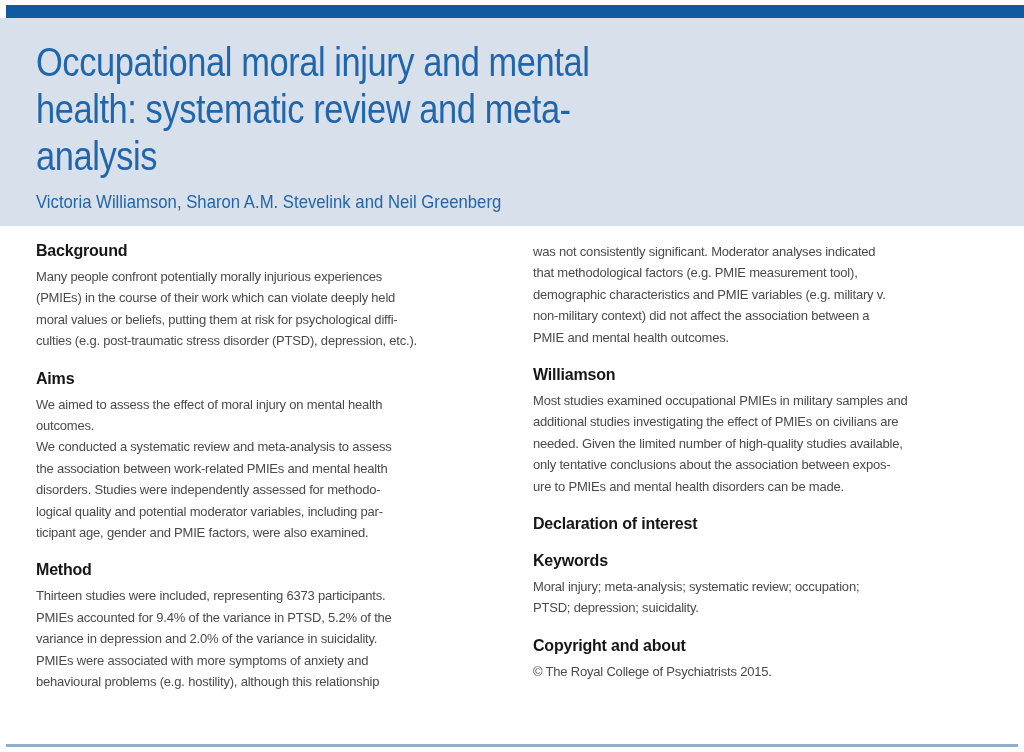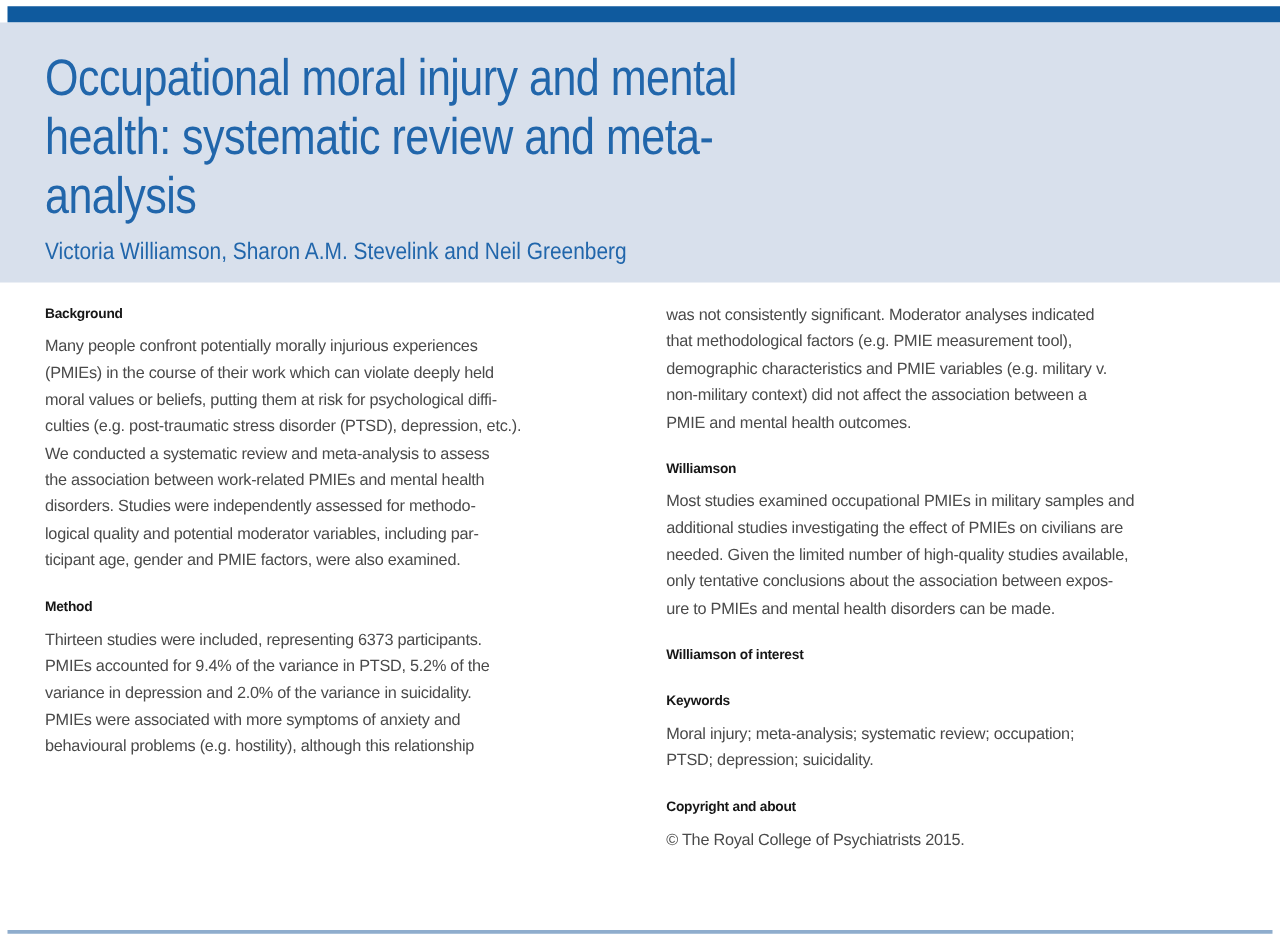--- a/index.html
+++ b/index.html
@@ -57,21 +57,21 @@
     top: 241px;
     left: 36px;
     display: flex;
     gap: 26px;
   }
   .col {
     width: 471px;
   }
   .abstract h2 {
     margin: 17px 0 5px 0;
-    font-size: 11px;
+    font-size: 16px;
     line-height: 20px;
     color: #161616;
     font-weight: bold;
     letter-spacing: -0.2px;
   }
   .abstract section:first-child h2 {
     margin-top: 0;
   }
   .abstract p {
     margin: 0;
@@ -108,20 +108,25 @@
 
     <div class="col">
       <section>
         <h2>Background</h2>
         <p>Many people confront potentially morally injurious experiences
 (PMIEs) in the course of their work which can violate deeply held
 moral values or beliefs, putting them at risk for psychological diffi-
 culties (e.g. post-traumatic stress disorder (PTSD), depression, etc.).</p>
       </section>
       <section>
+        <h2>Aims</h2>
+        <p>We aimed to assess the effect of moral injury on mental health
+outcomes.</p>
+      </section>
+      <section>
         <p>We conducted a systematic review and meta-analysis to assess
 the association between work-related PMIEs and mental health
 disorders. Studies were independently assessed for methodo-
 logical quality and potential moderator variables, including par-
 ticipant age, gender and PMIE factors, were also examined.</p>
       </section>
       <section>
         <h2>Method</h2>
         <p>Thirteen studies were included, representing 6373 participants.
 PMIEs accounted for 9.4% of the variance in PTSD, 5.2% of the
@@ -141,21 +146,21 @@
       </section>
       <section>
         <h2>Williamson</h2>
         <p>Most studies examined occupational PMIEs in military samples and
 additional studies investigating the effect of PMIEs on civilians are
 needed. Given the limited number of high-quality studies available,
 only tentative conclusions about the association between expos-
 ure to PMIEs and mental health disorders can be made.</p>
       </section>
       <section>
-        <h2>Williamson of interest</h2>
+        <h2>Declaration of interest</h2>
       </section>
       <section>
         <h2>Keywords</h2>
         <p>Moral injury; meta-analysis; systematic review; occupation;
 PTSD; depression; suicidality.</p>
       </section>
       <section>
         <h2>Copyright and about</h2>
         <p>© The Royal College of Psychiatrists 2015.</p>
       </section>

